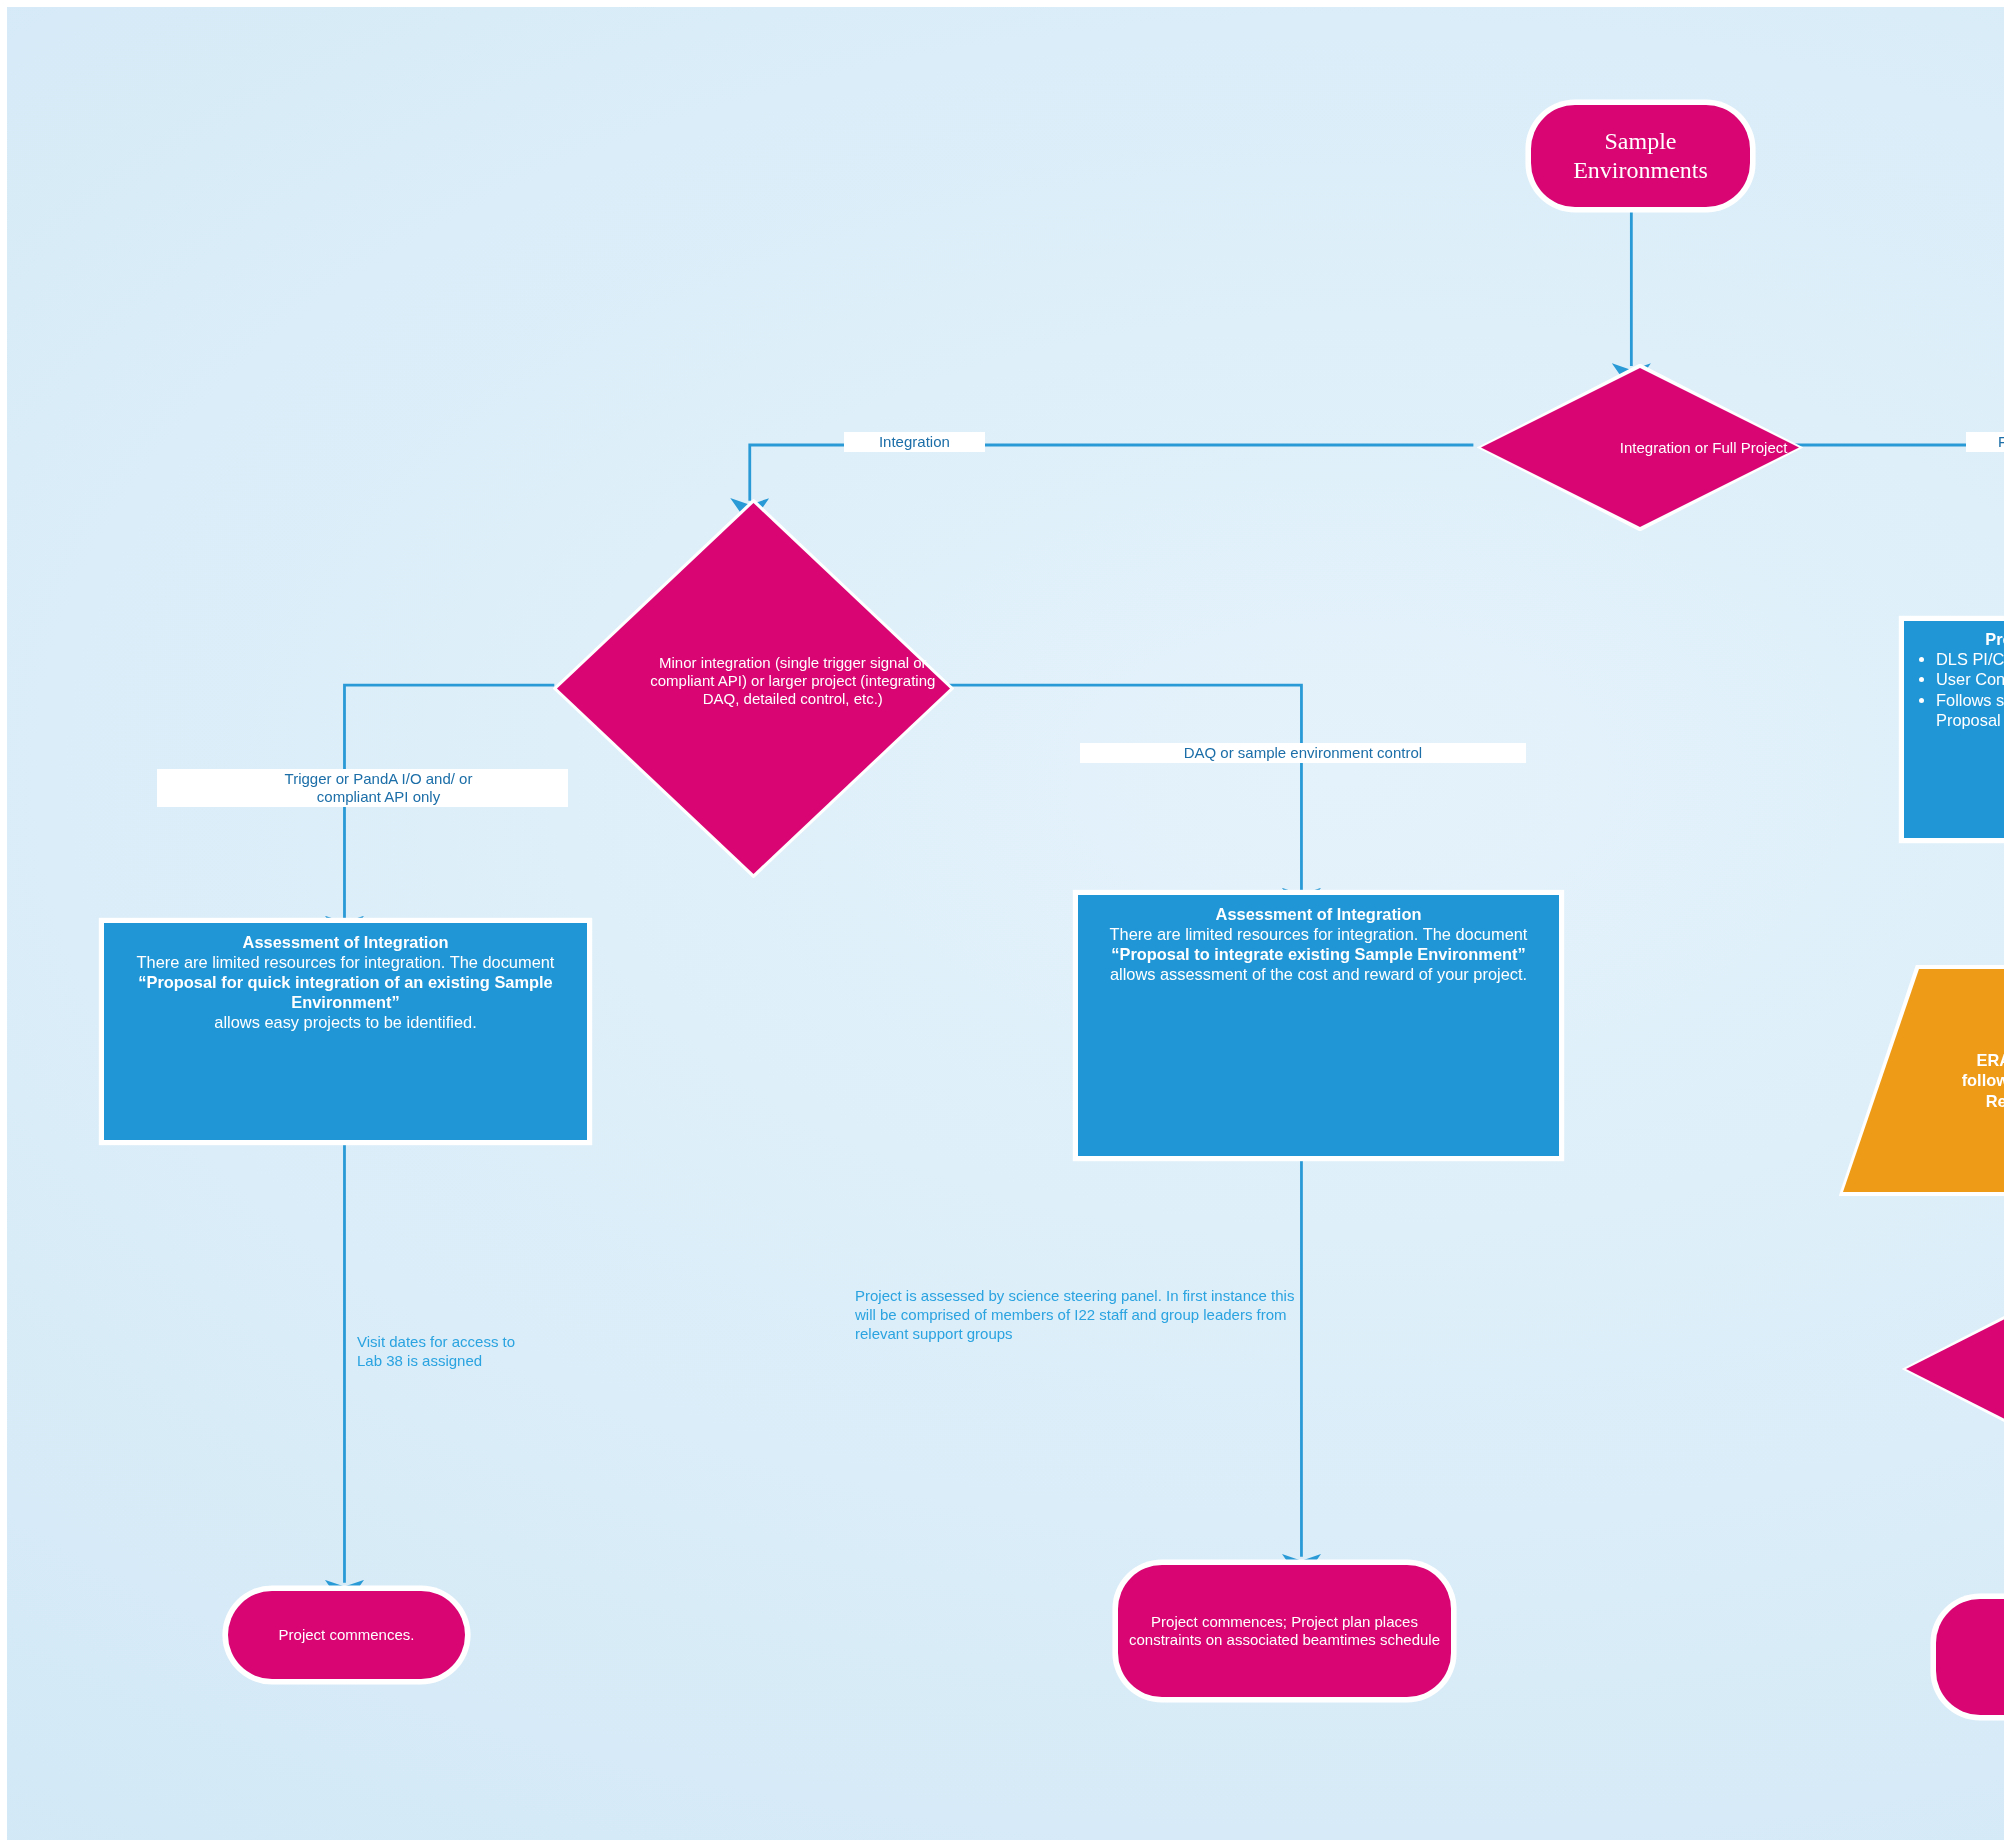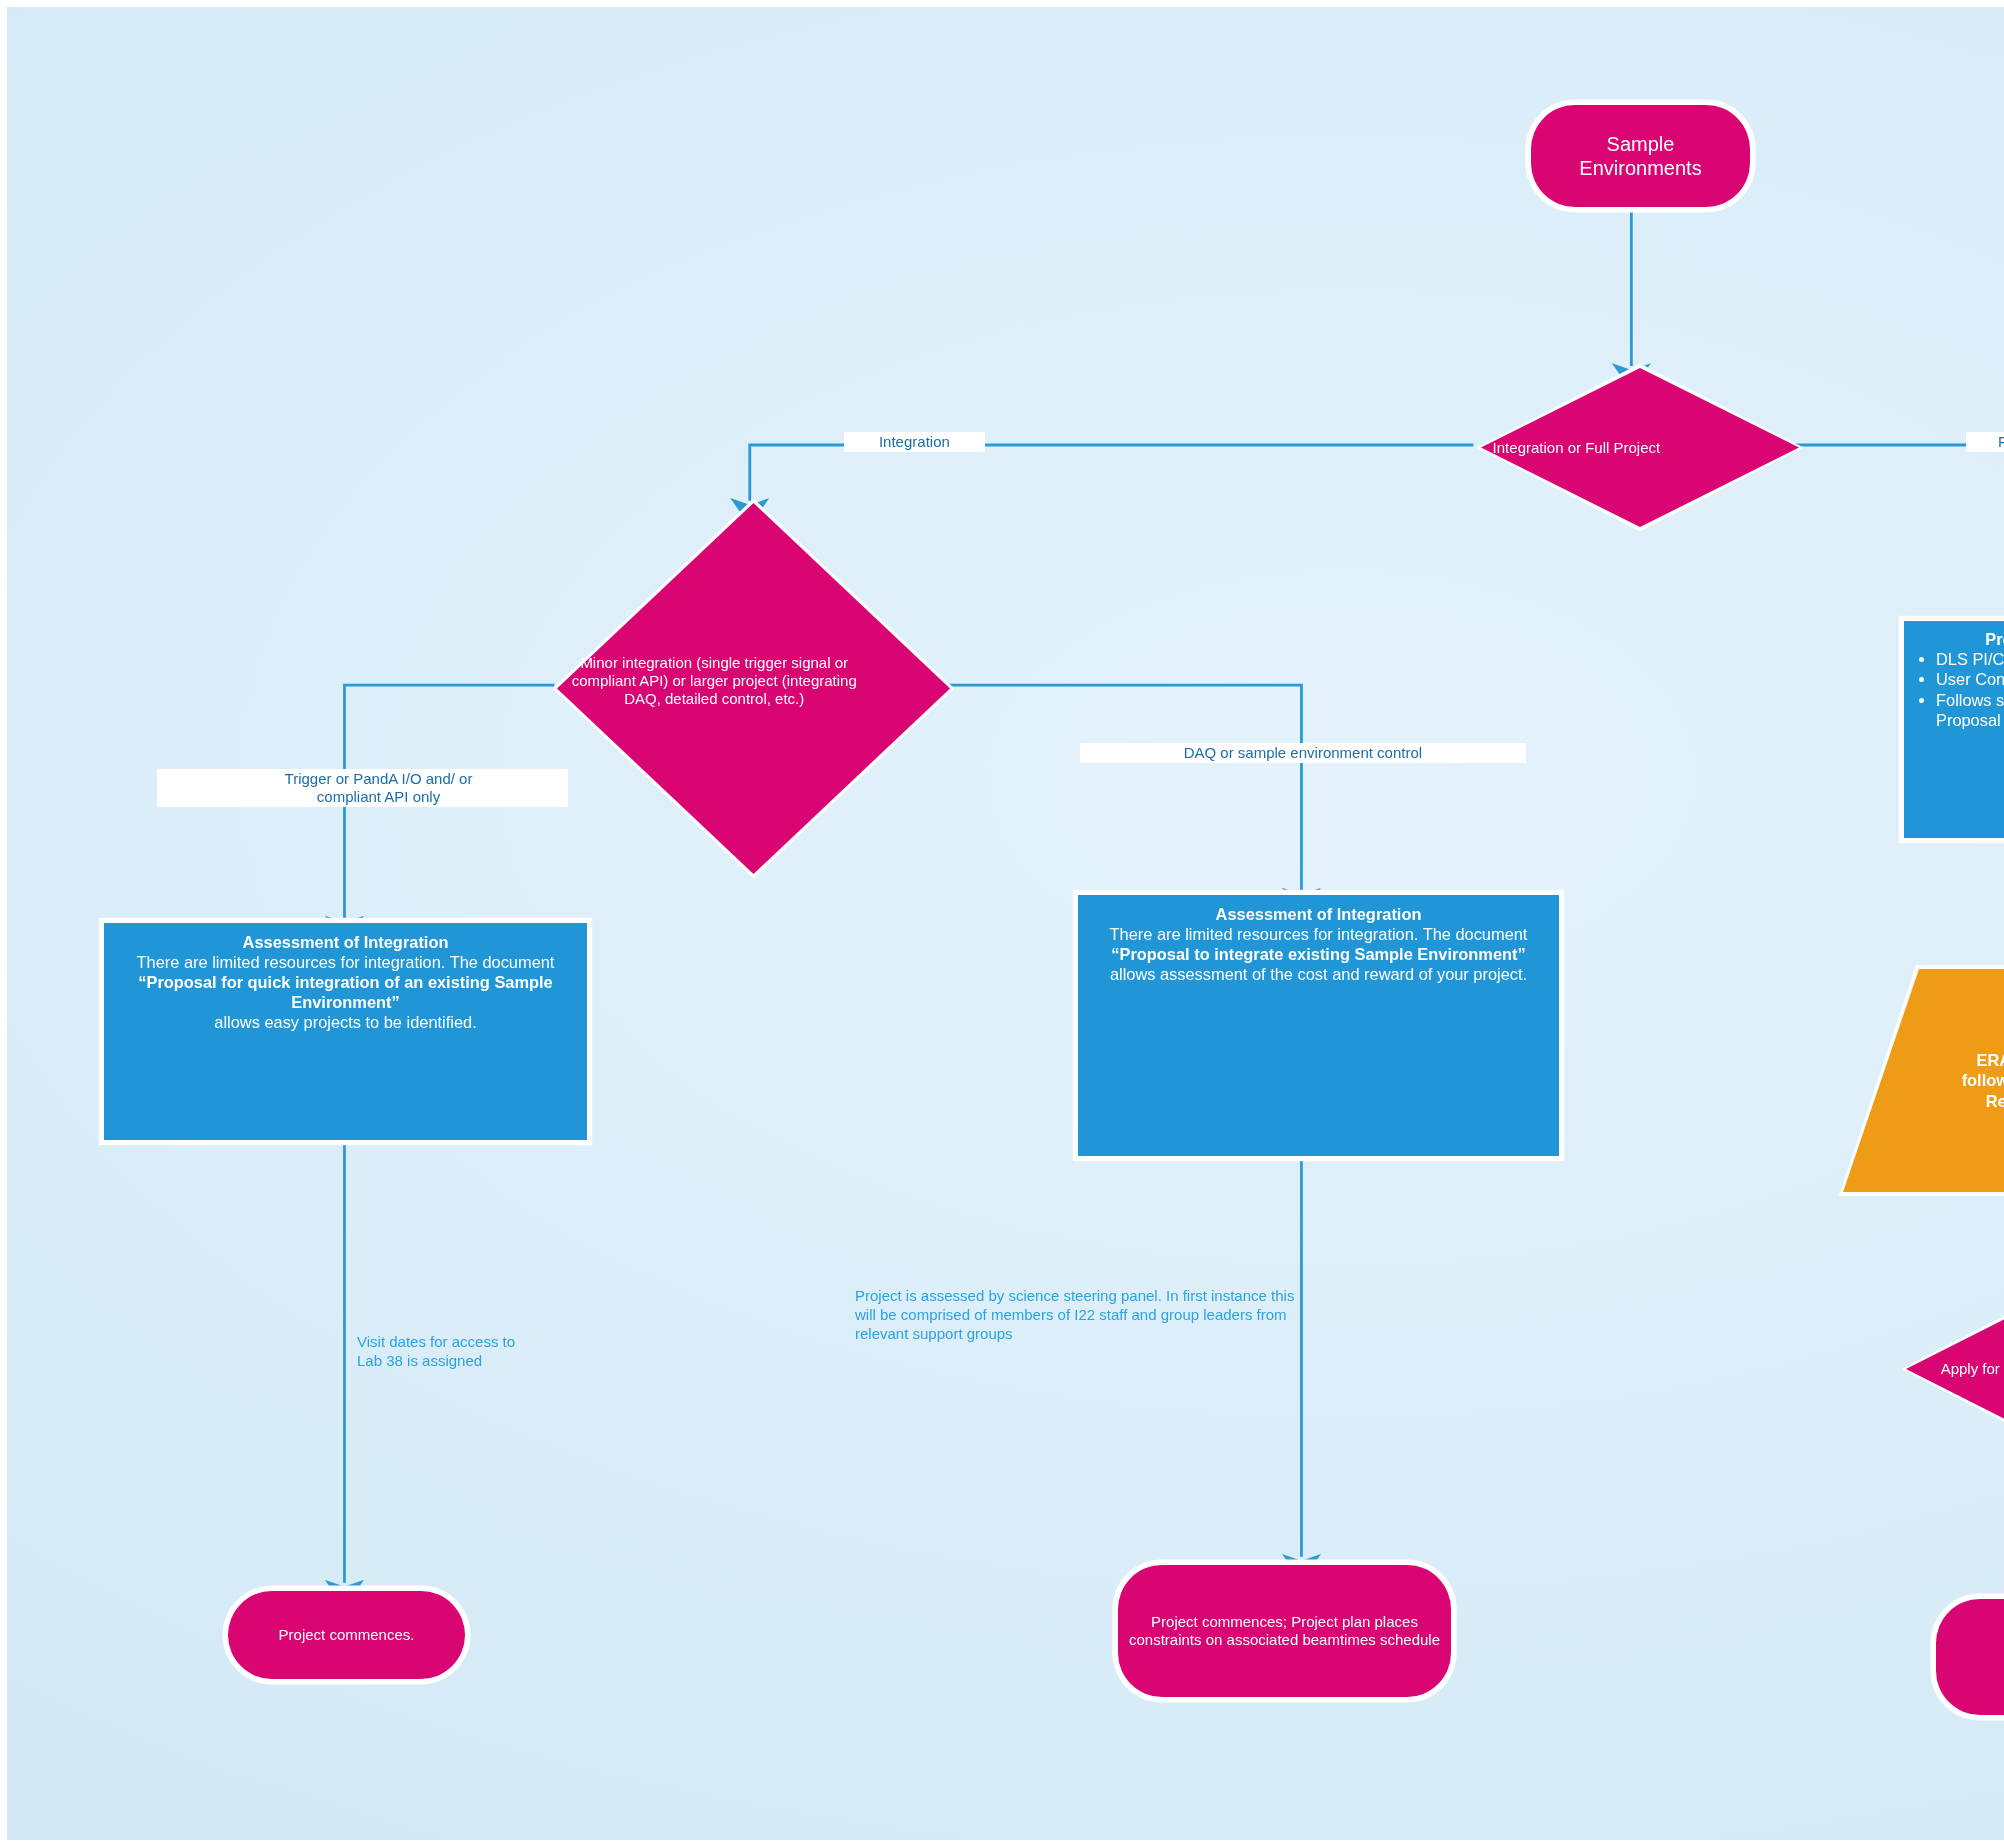--- a/index.html
+++ b/index.html
@@ -36,21 +36,21 @@
     background:#d80573;
     border-radius:44px;
     color:#ffffff;
     display:flex;align-items:center;justify-content:center;
     text-align:center;
     box-shadow:0 0 0 5.6px #ffffff;
     padding:4px 16px;
     line-height:1.22;
   }
   
-  .diamond-wrap{display:flex;align-items:center;justify-content:flex-start;}
+  .diamond-wrap{display:flex;align-items:center;justify-content:flex-end;}
   .diamond-shape{
     position:absolute;inset:0;
     background:#d80573;
     clip-path:polygon(50% 0%,100% 50%,50% 100%,0% 50%);
     filter:drop-shadow(0 0 0 #fff);
   }
   .diamond-halo{
     position:absolute;inset:-4.4px;
     background:#ffffff;
     clip-path:polygon(50% 0%,100% 50%,50% 100%,0% 50%);
@@ -100,21 +100,21 @@
     white-space:pre-line;
   }
   
   .annot{
     position:absolute;
     color:#2aa3e0;
     line-height:1.28;
     white-space:pre-line;
   }
 
-  .fs-lg{font-size:20px;}
+  .fs-lg{font-size:24px;font-family:Liberation Serif, serif;}
   .fs-md{font-size:15px;}
   .fs-sm{font-size:16.4px;}
 
   ul.bul{margin:0;padding:0 0 0 28px;text-align:left;list-style:disc;}
   ul.bul li{margin:0 0 0.8px 0;}
 </style>
 </head>
 <body>
 
 <div id="canvas">

